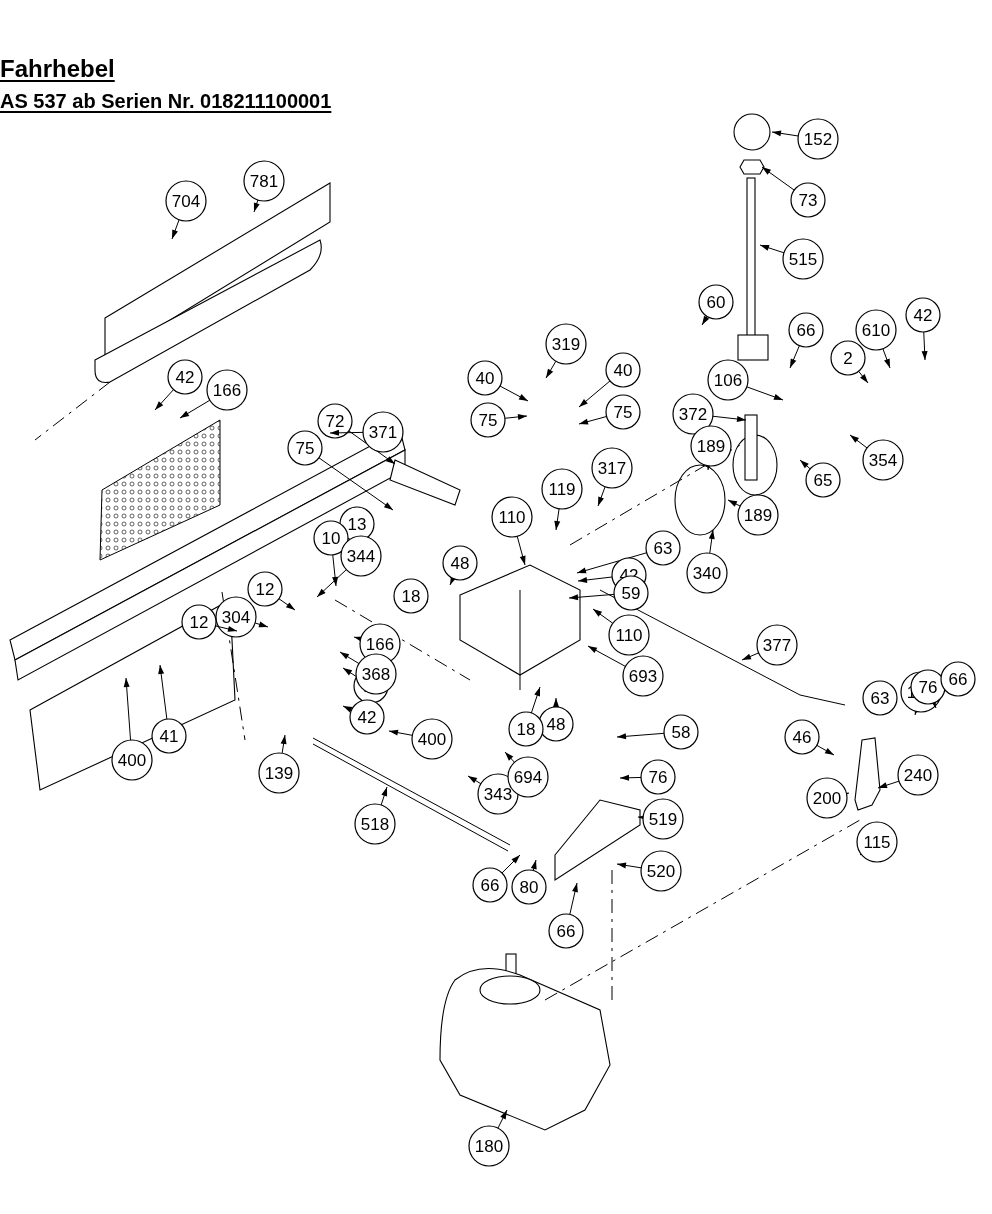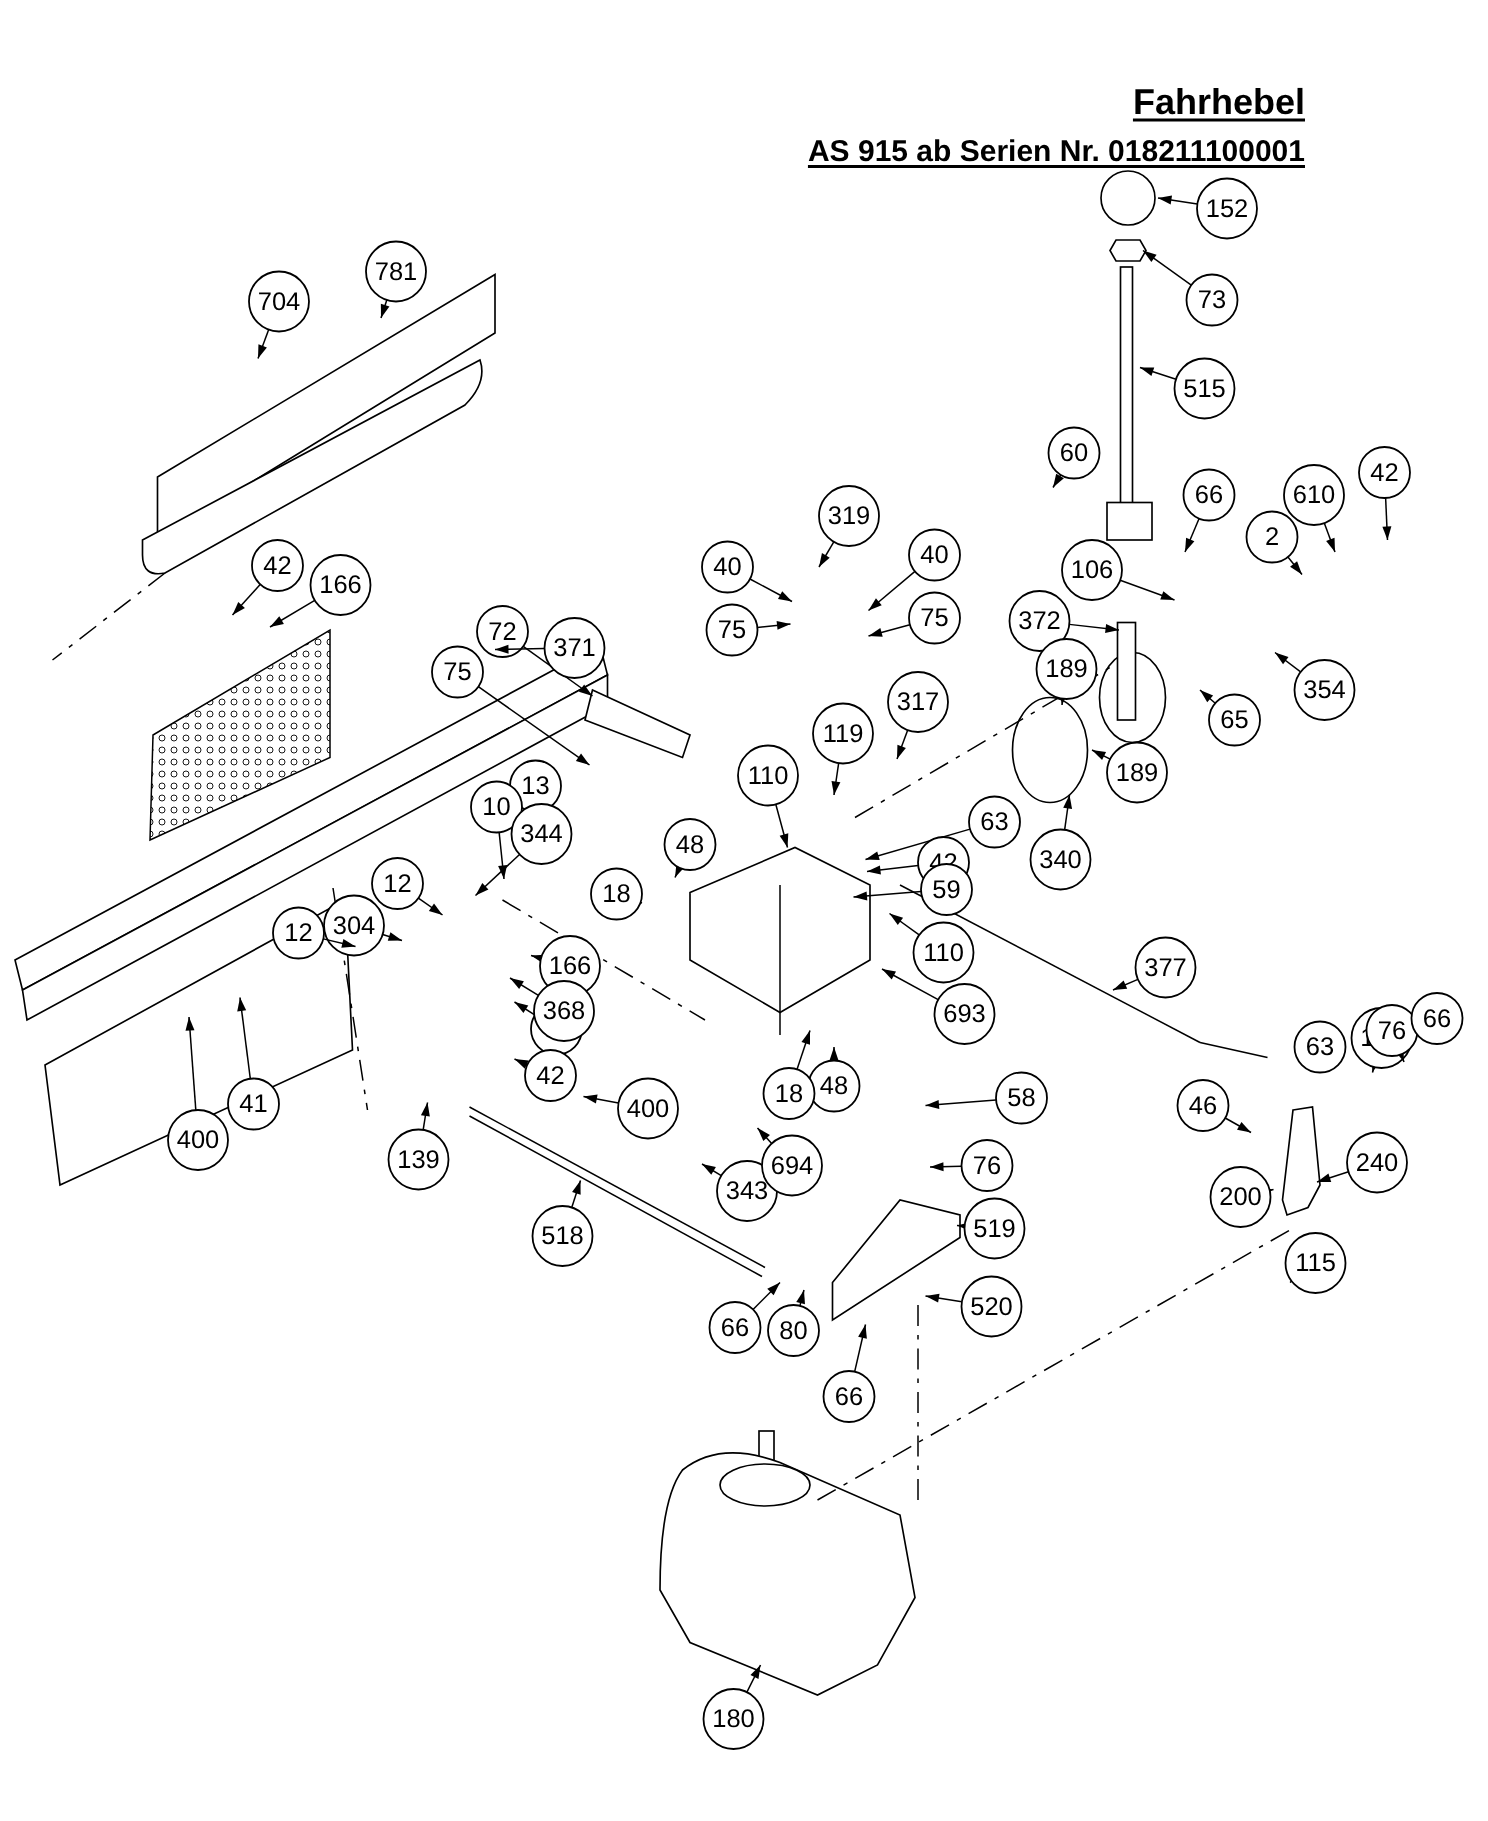--- a/index.html
+++ b/index.html
@@ -1,32 +1,32 @@
 <!DOCTYPE html>
 <html><head>
 <meta charset="utf-8">
 <style>
   html, body { margin: 0; padding: 0; background: #ffffff; }
   body { width: 992px; height: 1214px; position: relative; overflow: hidden; font-family: "Liberation Sans", sans-serif; }
-  .title { position: absolute; left: 0; width: 852px; text-align: right; font-weight: bold; color: #000; text-decoration: underline; text-underline-offset: 3px; padding-left: 18px; }
+  .title { position: absolute; left: 0; width: 852px; text-align: left; font-weight: bold; color: #000; text-decoration: underline; text-underline-offset: 3px; }
   #t1 { top: 55px; font-size: 24px; }
   #t2 { top: 90px; font-size: 20px; }
   svg#drawing { position: absolute; left: 0; top: 0; }
   .callout circle { fill: #fff; stroke: #000; stroke-width: 1.2; }
   .callout text { font-family: "Liberation Sans", sans-serif; font-size: 17px; fill: #000; text-anchor: middle; dominant-baseline: central; }
   .part { fill: #fff; stroke: #000; stroke-width: 1.1; }
   .line { stroke: #000; stroke-width: 1; fill: none; }
   .dash { stroke: #000; stroke-width: 1; fill: none; stroke-dasharray: 14 6 3 6; }
   .leader { stroke: #000; stroke-width: 1; }
 </style>
 </head>
 <body>
 
 <div id="t1" class="title">Fahrhebel</div>
-<div id="t2" class="title">AS 915 ab Serien Nr. 018211100001</div>
+<div id="t2" class="title">AS 537 ab Serien Nr. 018211100001</div>
 
 <svg id="drawing" width="992" height="1214">
 
   <g>
     <polygon class="part" points="105,318 330,183 330,222 105,360"></polygon>
     <path class="part" d="M95,360 L320,240 Q325,255 310,270 L110,382 Q95,385 95,370 Z"></path>
     <line class="dash" x1="110" y1="382" x2="35" y2="440"></line>
   </g>
 
   <g>

